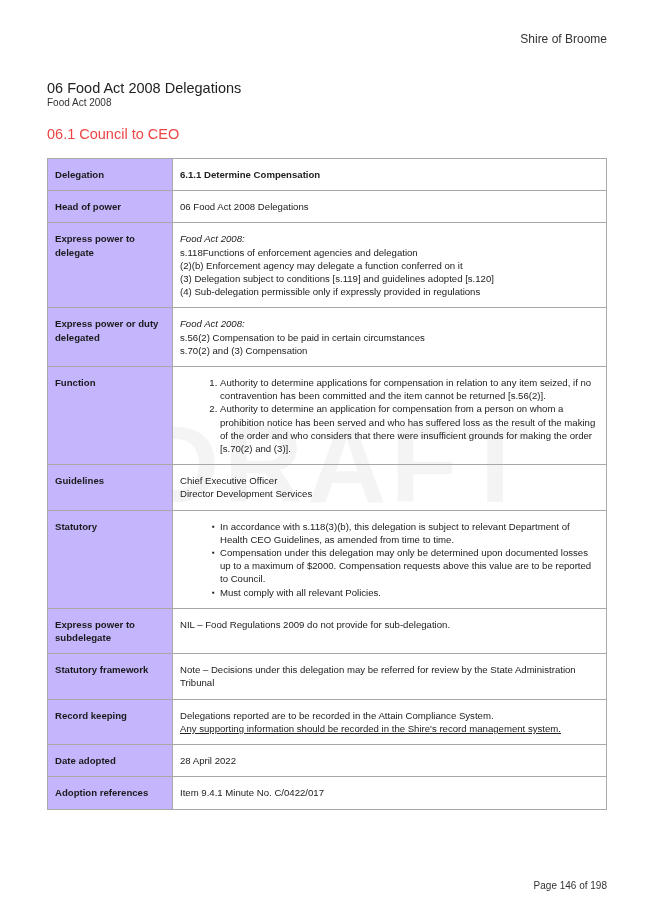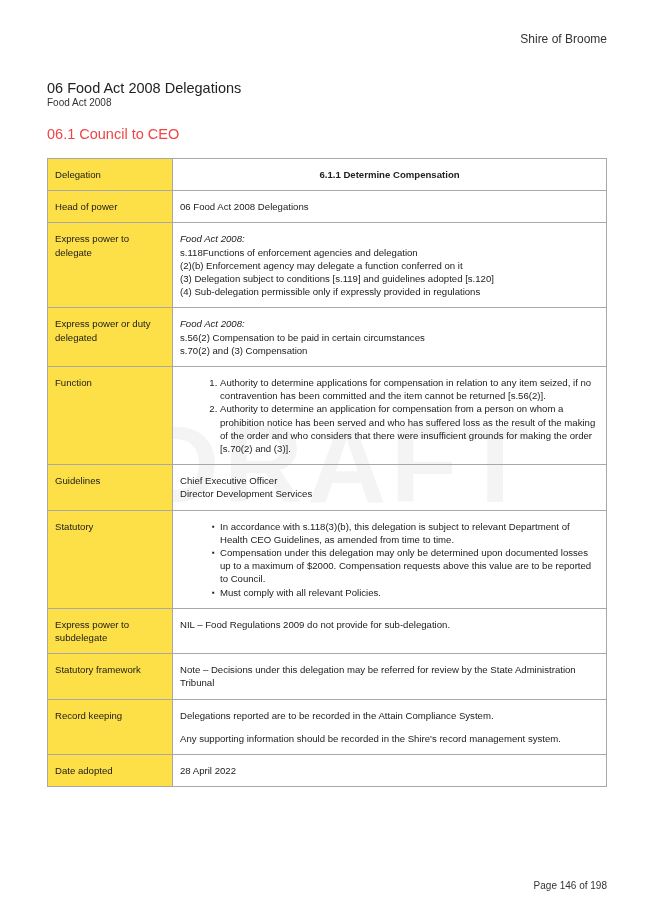--- a/index.html
+++ b/index.html
@@ -33,34 +33,34 @@
       position: absolute; top: 158px; left: 47px;
       width: 560px; border-collapse: collapse;
       font-size: 9.6px; line-height: 13.2px; z-index: 1;
     }
     table.deleg td {
       border: 1px solid #a8a8a8;
       vertical-align: top;
       padding: 9px 7px 9px 7px;
     }
     table.deleg td.label {
-      width: 110px; background: #fde047; font-weight: normal; color: #1a1a1a;
+      width: 110px; background: #c4b5fd; font-weight: bold; color: #1a1a1a;
     }
     table.deleg td.value { background: transparent; color: #222; }
-    .bold { font-weight: bold; text-align: center; }
+    .bold { font-weight: bold; }
     .ital { font-style: italic; }
     .line { display: block; }
     ol.fn { margin: 0; padding-left: 40px; }
     ol.fn li { padding-left: 0; }
     ul.cond { margin: 0; padding-left: 40px; list-style: none; }
     ul.cond li { position: relative; }
     ul.cond li::before {
       content: "\25AA"; position: absolute; left: -8px; top: 0; font-size: 8px;
     }
-    .para-gap { margin-top: 10px; display: block; }
+    .para-gap { display: block; text-decoration: underline; }
     .footer-page {
       position: absolute; top: 880px; right: 46px;
       font-size: 10px; color: #333;
     }
   </style>
 </head>
 <body>
 
 <div class="header-org">Shire of Broome</div>
 
@@ -136,16 +136,20 @@
     <td class="label">Record keeping</td>
     <td class="value">
       <span class="line">Delegations reported are to be recorded in the Attain Compliance System.</span>
       <span class="para-gap">Any supporting information should be recorded in the Shire's record management system.</span>
     </td>
   </tr>
   <tr>
     <td class="label">Date adopted</td>
     <td class="value">28 April 2022</td>
   </tr>
+  <tr>
+    <td class="label">Adoption references</td>
+    <td class="value">Item 9.4.1 Minute No. C/0422/017</td>
+  </tr>
 </tbody>
   </table>
 
 <div class="footer-page">Page 146 of 198</div>
 
 </body></html>

